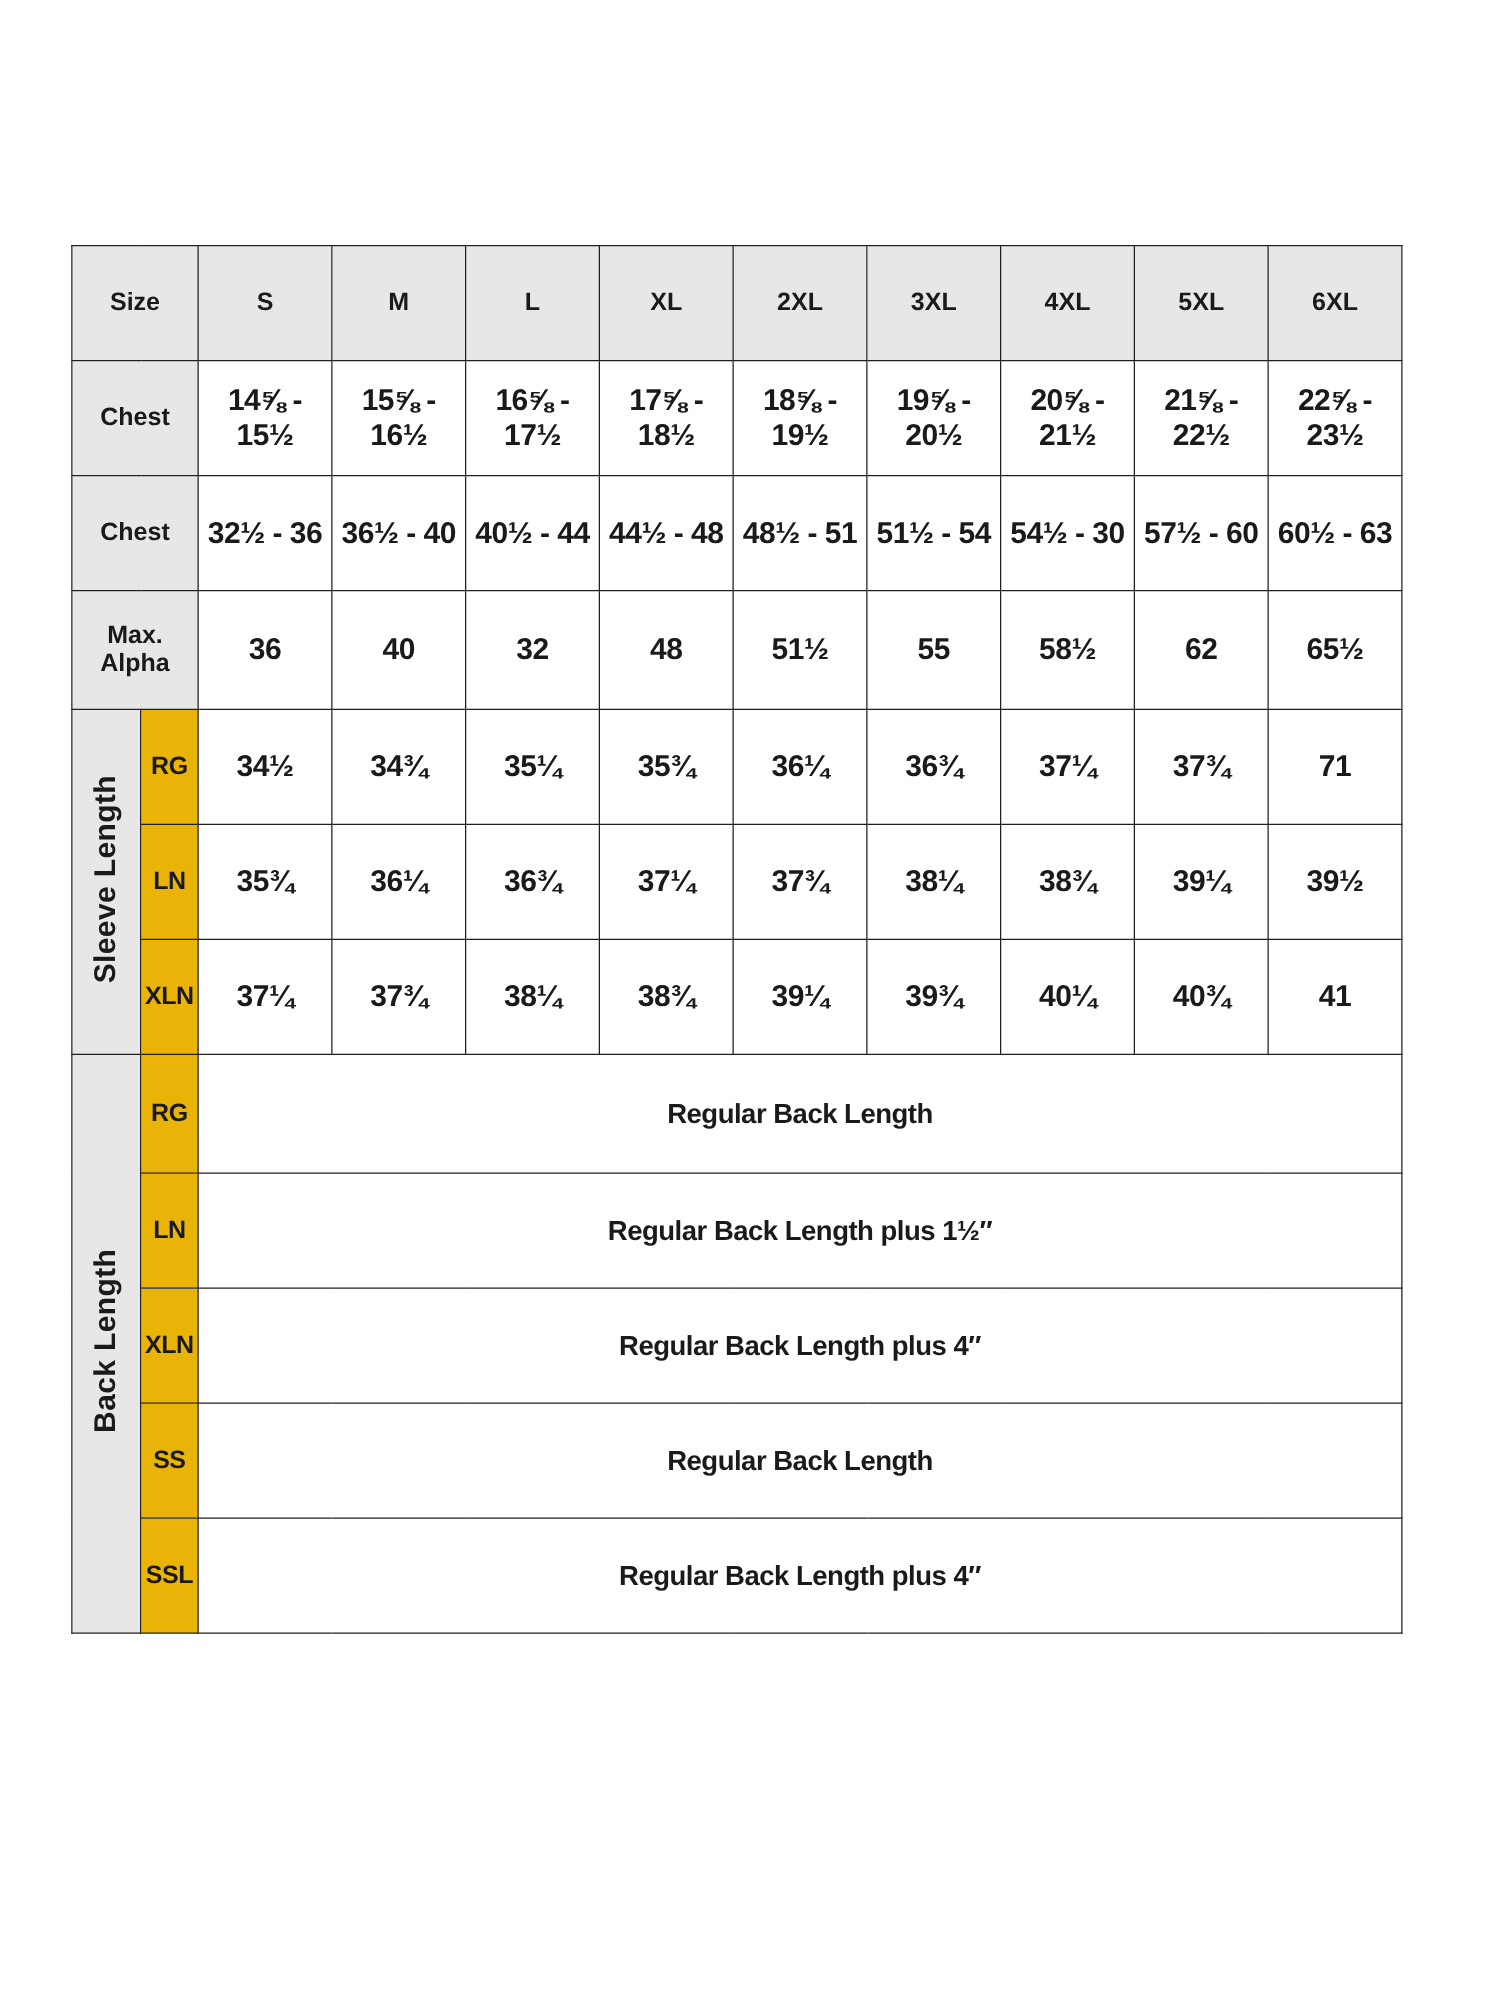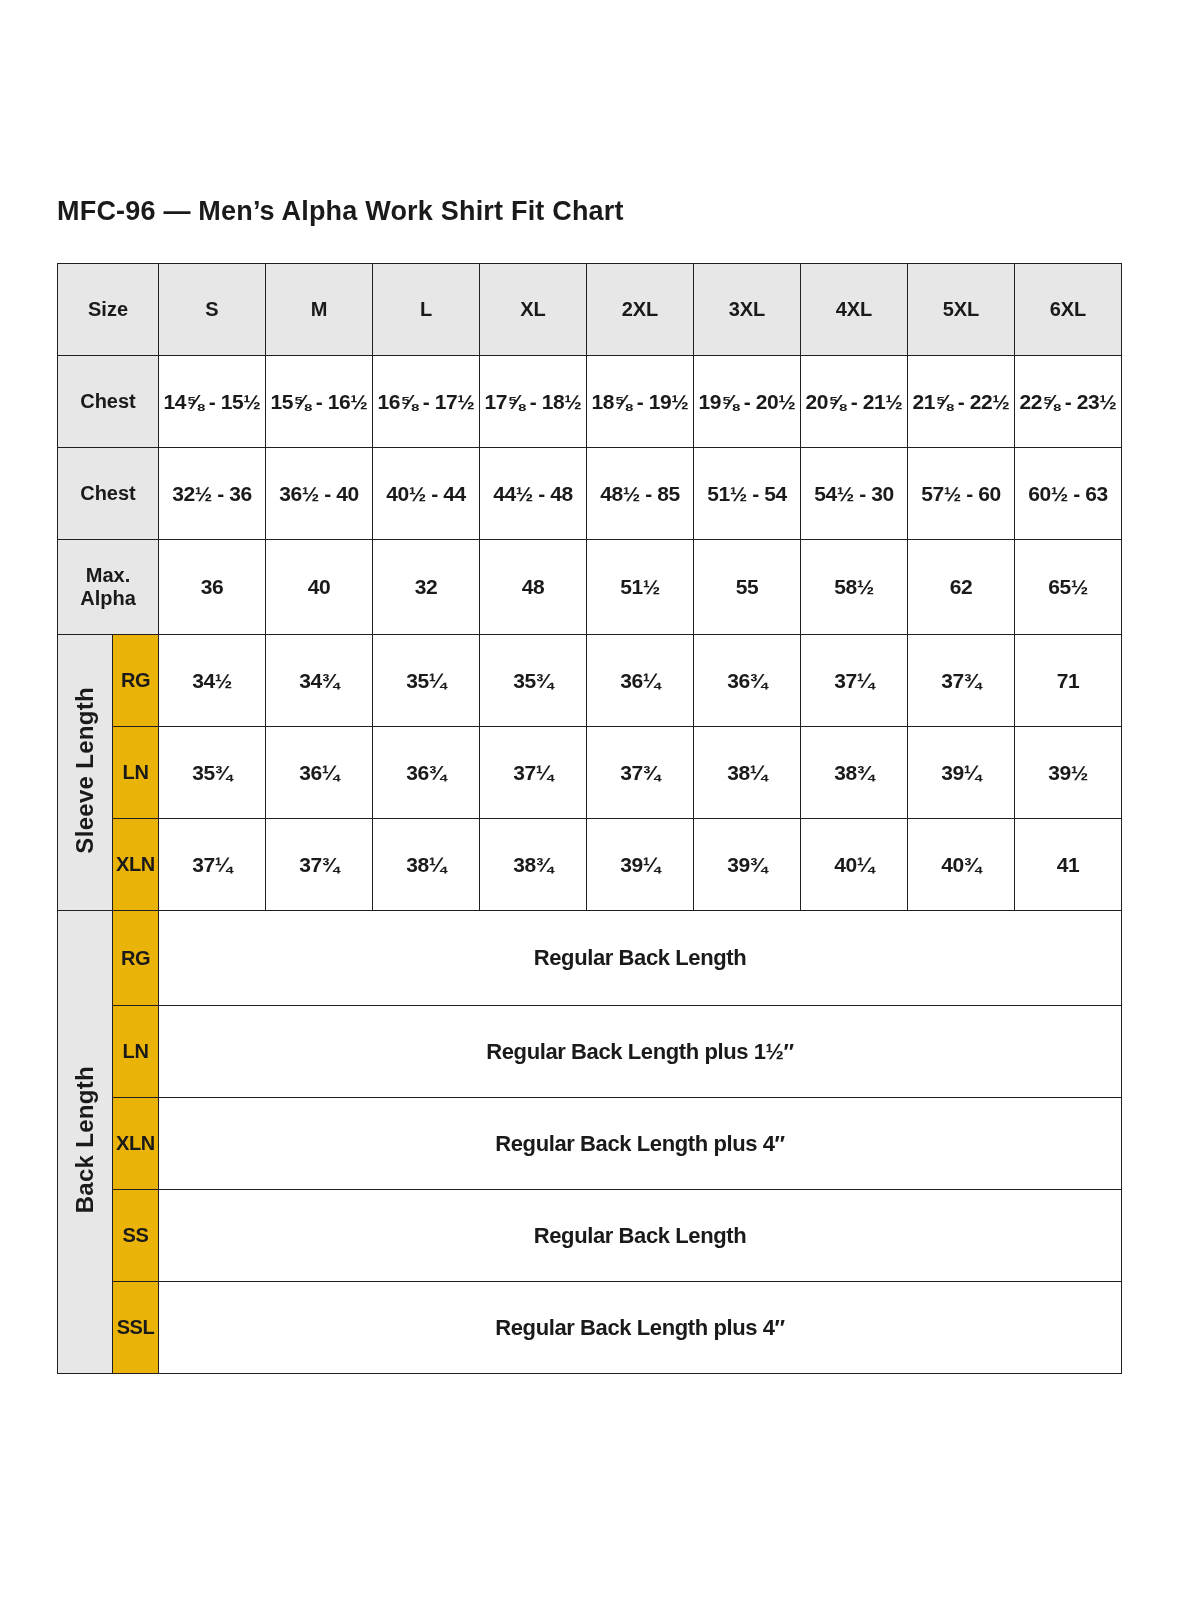--- a/index.html
+++ b/index.html
@@ -32,21 +32,21 @@
     padding: 0 2px;
     overflow: hidden;
   }
   .hd {
     background: #e7e7e8;
     font-size: 20px;
     font-weight: bold;
   }
   .num {
     background: #ffffff;
-    font-size: 21px;
+    font-size: 24px;
     font-weight: bold;
     letter-spacing: -0.4px;
   }
   .subl {
     background: #eab308;
     font-size: 20px;
     font-weight: bold;
     letter-spacing: -0.4px;
   }
   .vcell { background: #e7e7e8; }
@@ -64,21 +64,20 @@
     font-weight: bold;
     letter-spacing: -0.4px;
     border-radius: 32px;
   }
 </style>
 </head>
 <body>
 
 <div class="canvas">
   <div class="content">
-    <h1 class="title">MFC-96 — Men’s Alpha Work Shirt Fit Chart</h1>
 
     <table class="fit">
       <colgroup>
         <col style="width:55px">
         <col style="width:46px">
         <col style="width:107px">
           <col style="width:107px">
           <col style="width:107px">
         <col style="width:107px">
           <col style="width:107px">
@@ -114,21 +113,21 @@
         <td class="num">21⅝ - 22½</td>
         <td class="num">22⅝ - 23½</td>
       </tr>
 
       <tr>
         <th colspan="2" class="hd">Chest</th>
         <td class="num">32½ - 36</td>
         <td class="num">36½ - 40</td>
         <td class="num">40½ - 44</td>
         <td class="num">44½ - 48</td>
-        <td class="num">48½ - 85</td>
+        <td class="num">48½ - 51</td>
         <td class="num">51½ - 54</td>
         <td class="num">54½ - 30</td>
         <td class="num">57½ - 60</td>
         <td class="num">60½ - 63</td>
       </tr>
 
       <tr style="height:95px">
         <th colspan="2" class="hd">Max. Alpha</th>
         <td class="num">36</td>
         <td class="num">40</td>

